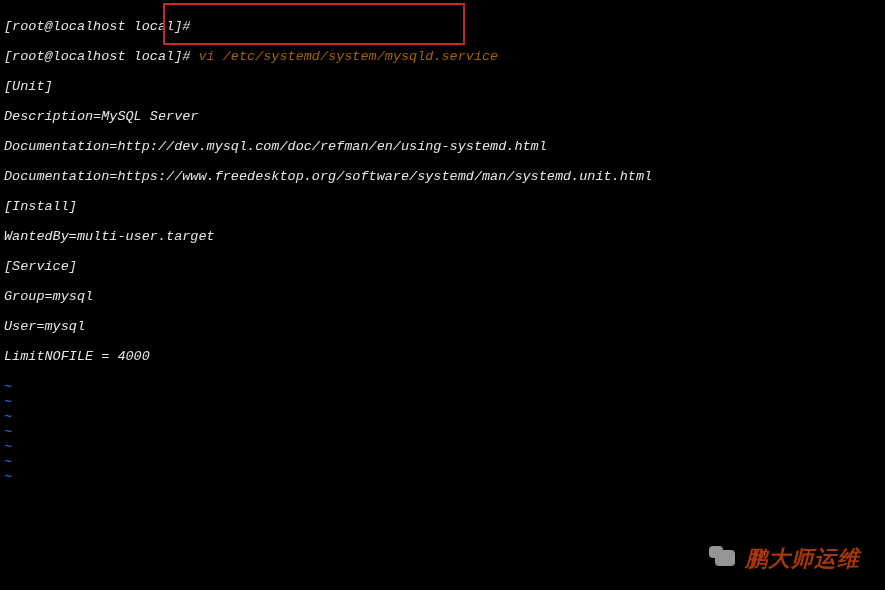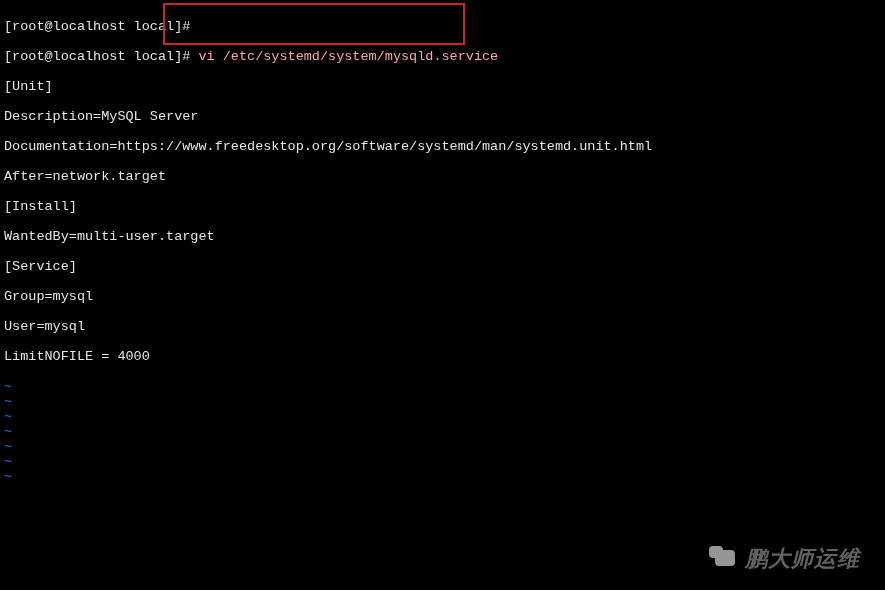--- a/index.html
+++ b/index.html
@@ -12,43 +12,43 @@
     line-height: 15px;
     overflow: hidden;
     position: relative;
   }
   .terminal {
     padding: 4px 4px;
     white-space: pre;
     color: #e5e5e5;
   }
   .prompt { color: #e5e5e5; }
-  .command { color: #fca5a5; }
+  .command { color: #a16207; }
   .highlight-box {
     position: absolute;
     border: 2px solid #c62828;
     pointer-events: none;
   }
   .tilde {
     color: #1979e6;
   }
-  .line { display: block; white-space: pre; }
+  .line { display: block; white-space: pre; font-style: italic; }
   .cursor {
     background: #4caf50;
     color: #000;
     display: inline;
   }
   .watermark {
     position: absolute;
     bottom: 20px;
     right: 25px;
     display: flex;
     align-items: center;
     gap: 8px;
-    color: #737373;
+    color: #c2410c;
     opacity: 0.85;
   }
   .watermark-icon {
     width: 28px;
     height: 24px;
     position: relative;
   }
   .bubble {
     position: absolute;
     background: #b0b0b0;
@@ -77,22 +77,22 @@
   }
 </style>
 </head>
 <body>
 
 <div class="terminal">
 <span class="line"><span class="prompt">[root@localhost local]#</span></span>
 <span class="line"><span class="prompt">[root@localhost local]#</span><span class="command"> vi /etc/systemd/system/mysqld.service</span></span>
 <span class="line">[Unit]</span>
 <span class="line">Description=MySQL Server</span>
+<span class="line">Documentation=http://dev.mysql.com/doc/refman/en/using-systemd.html</span>
 <span class="line">Documentation=https://www.freedesktop.org/software/systemd/man/systemd.unit.html</span>
-<span class="line">After=network.target</span>
 <span class="line">[Install]</span>
 <span class="line">WantedBy=multi-user.target</span>
 <span class="line">[Service]</span>
 <span class="line">Group=mysql</span>
 <span class="line">User=mysql</span>
 <span class="line">LimitNOFILE = 4000</span>
 <div id="tilde-container"><span class="line tilde">~</span><span class="line tilde">~</span><span class="line tilde">~</span><span class="line tilde">~</span><span class="line tilde">~</span><span class="line tilde">~</span><span class="line tilde">~</span></div>
 </div>
 
 <div class="highlight-box" style="left: 163px; top: 3px; width: 302px; height: 42px;"></div>

